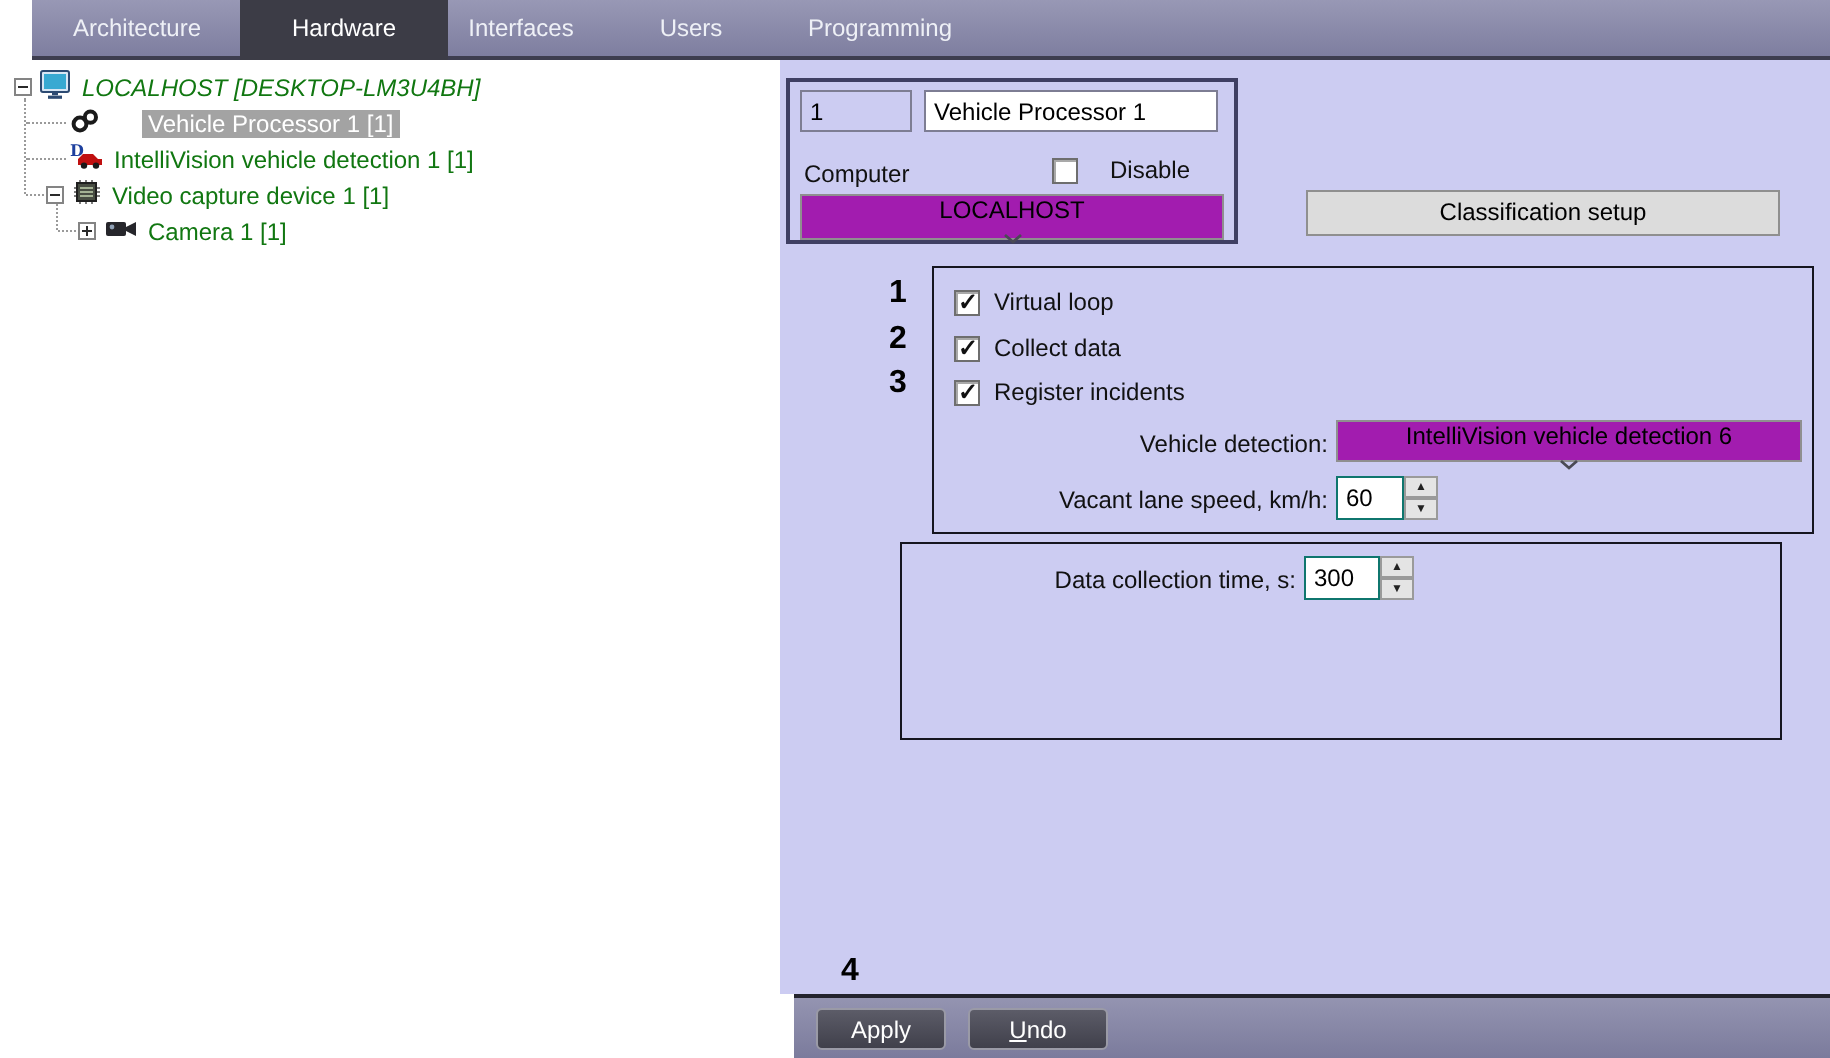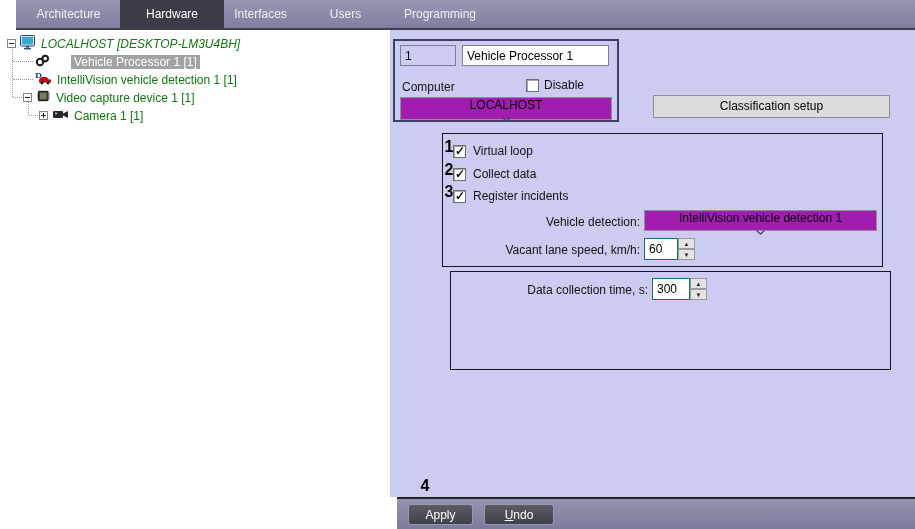--- a/index.html
+++ b/index.html
@@ -39,37 +39,37 @@
 
   
   .panel { position:absolute; left:390px; top:30px; width:525px; height:467px; background:#ccccf2; }
 
   .top-box { position:absolute; left:3px; top:9px; width:226px; height:83px; border:2px solid #3f3f63; }
   .inp { border:1px solid #7d7d93; font-size:12px; padding:0 4px; font-family:"Liberation Sans",sans-serif; }
   .id-field   { position:absolute; left:5px;  top:4px; width:56px;  height:21px; background:#ccccf2; }
   .name-field { position:absolute; left:67px; top:4px; width:147px; height:21px; background:#fff; }
   .lbl { font-size:12px; color:#111; }
   .computer-lbl { position:absolute; left:7px; top:39px; }
-  .disable-wrap { position:absolute; left:131px; top:37px; display:flex; align-items:center; gap:5px; }
+  .disable-wrap { position:absolute; left:131px; top:37px; display:flex; align-items:center; gap:16px; }
 
   .cb { width:13px; height:13px; background:#fff; border:1px solid #6e6e6e;
         box-shadow:inset 1px 1px 0 rgba(64,64,64,.45); position:relative; flex:none; cursor:pointer; }
   .cb[data-checked="true"]::after { content:"✓"; position:absolute; left:1px; top:-2px;
         font-size:12px; font-weight:bold; color:#111; }
 
   .dd { background:#a21caf; border:1px solid #8f8f8f; display:flex; align-items:center;
         justify-content:space-between; padding:0 7px; font-size:12px; cursor:pointer;flex-direction:column; }
   .computer-dd { position:absolute; left:5px; top:56px; width:212px; height:23px; }
 
   .classification-btn { position:absolute; left:263px; top:65px; width:237px; height:23px;
         background:#dcdcdc; border:1px solid #8f8f8f; font-size:12px; text-align:center;
         line-height:21px; cursor:pointer; }
 
   .group { position:absolute; border:1px solid #15151f; }
-  .g1 { left:52px; top:103px; width:441px; height:134px; }
+  .g1 { left:76px; top:103px; width:441px; height:134px; }
   .g2 { left:60px; top:241px; width:441px; height:99px; }
 
   .cbrow { position:absolute; display:flex; align-items:center; gap:7px; }
   .cbrow .lbl { font-size:12px; }
   .cr1 { left:10px; top:10px; }
   .cr2 { left:10px; top:33px; }
   .cr3 { left:10px; top:55px; }
 
   .rlabel { position:absolute; left:0; width:197px; text-align:right; font-size:12px; color:#111; }
   .vd-label  { top:81px; }
@@ -219,21 +219,21 @@
         <span class="cb" data-checked="true"></span>
         <span class="lbl">Collect data</span>
       </div>
       <div class="cbrow cr3">
         <span class="cb" data-checked="true"></span>
         <span class="lbl">Register incidents</span>
       </div>
 
       <div class="rlabel vd-label">Vehicle detection:</div>
       <div class="dd vd-dd">
-        <span>IntelliVision vehicle detection 1</span>
+        <span>IntelliVision vehicle detection 6</span>
         <span>
           <svg width="11" height="7" viewBox="0 0 11 7">
               <path d="M1.5 1.5 L5.5 5 L9.5 1.5" fill="none" stroke="#4a4a55" stroke-width="1.4"></path>
             </svg>
         </span>
       </div>
 
       <div class="rlabel vl-label">Vacant lane speed, km/h:</div>
       <div class="spinner vl-spin">
         <input class="spin-input" value="60" style="">

